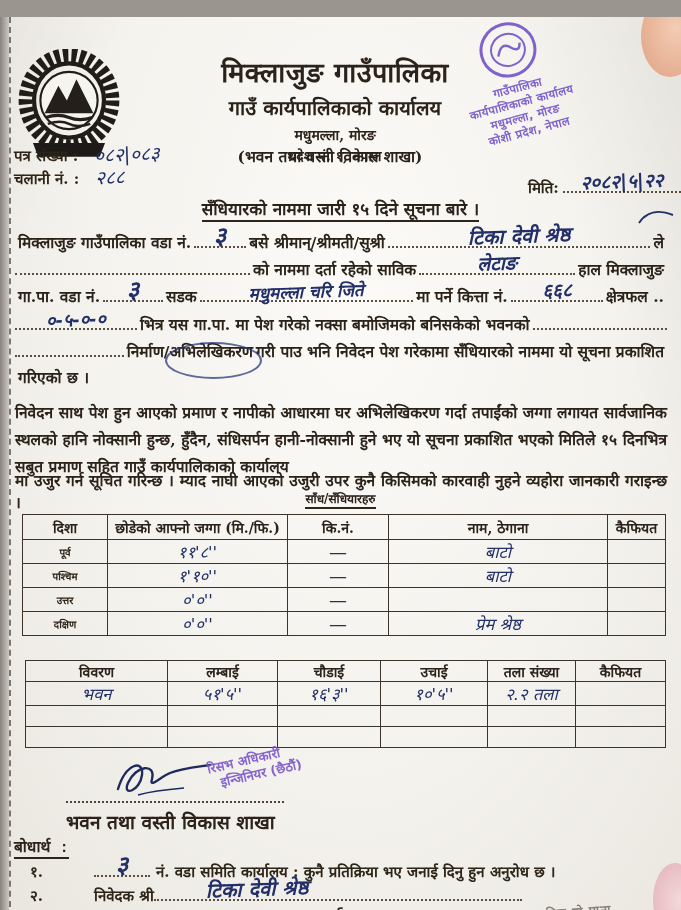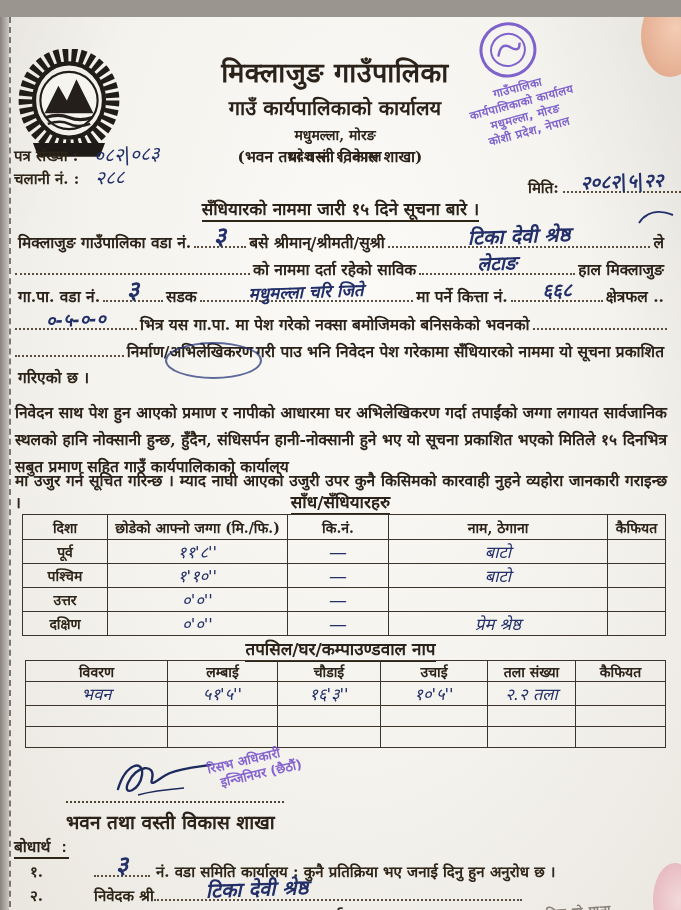--- a/index.html
+++ b/index.html
@@ -46,27 +46,27 @@
   .subject{left:0;top:180px;width:681px;text-align:center;font-size:17px;font-weight:700;}
   .subject span{border-bottom:2px solid #2e2519;padding-bottom:1px;text-align:center;}
   
   .bline{left:15px;width:652px;display:flex;align-items:baseline;font-size:15.5px;font-weight:700;white-space:nowrap;}
   .bline .p{flex:0 0 auto;padding:0 3px;}
   .bline .grow{flex:1 1 auto;}
   .para{left:15px;width:652px;font-size:15.5px;font-weight:700;line-height:27px;text-align:justify;}
   .circled{position:relative;display:inline-block;}
   .circled::after{content:"";position:absolute;left:-6%;top:6%;width:112%;height:150%;
     border:2px solid rgba(42,58,124,.75);border-radius:50%;pointer-events:none;}
-  .theading{left:0;width:681px;text-align:center;font-size:17px;font-weight:700;}
+  .theading{left:0;width:681px;text-align:center;font-size:12px;font-weight:700;}
   .theading span{border-bottom:2px solid #2e2519;padding-bottom:1px;}
   
   table{border-collapse:collapse;table-layout:fixed;}
   th,td{border:1.8px solid #3c342b;padding:0 4px;overflow:hidden;}
   th{font-size:14px;font-weight:700;text-align:center;}
-  td{font-size:14px;}
+  td{font-size:10px;}
   td.c{text-align:center;}
   td.hand{font-size:16.5px;font-weight:400;}
   td.dash{font-size:18px;color:#222f68;}
   .tbl1{left:22px;top:497px;width:643px;}
   .tbl1 tr{height:23px;}
   .tbl1 thead tr{height:25px;}
   .tbl2{left:25px;top:643px;width:640px;}
   .tbl2 tr{height:21px;}
   .tbl2 thead tr{height:21px;}
   
@@ -251,23 +251,20 @@
       <tr>
         <td class="c print">दक्षिण</td>
         <td class="c hand">०'०''</td>
         <td class="c hand dash">—</td>
         <td class="c hand">प्रेम श्रेष्ठ</td>
         <td></td>
       </tr>
     </tbody>
   </table>
 
-  <div class="abs theading" style="top:620px;">
-    <span>तपसिल/घर/कम्पाउण्डवाल नाप</span>
-  </div>
   <table class="abs tbl2">
     <colgroup>
         <col style="width:142px">
         <col style="width:110px">
         <col style="width:103px">
         <col style="width:107px">
         <col style="width:88px">
         <col style="width:90px">
       </colgroup>
     <thead>

